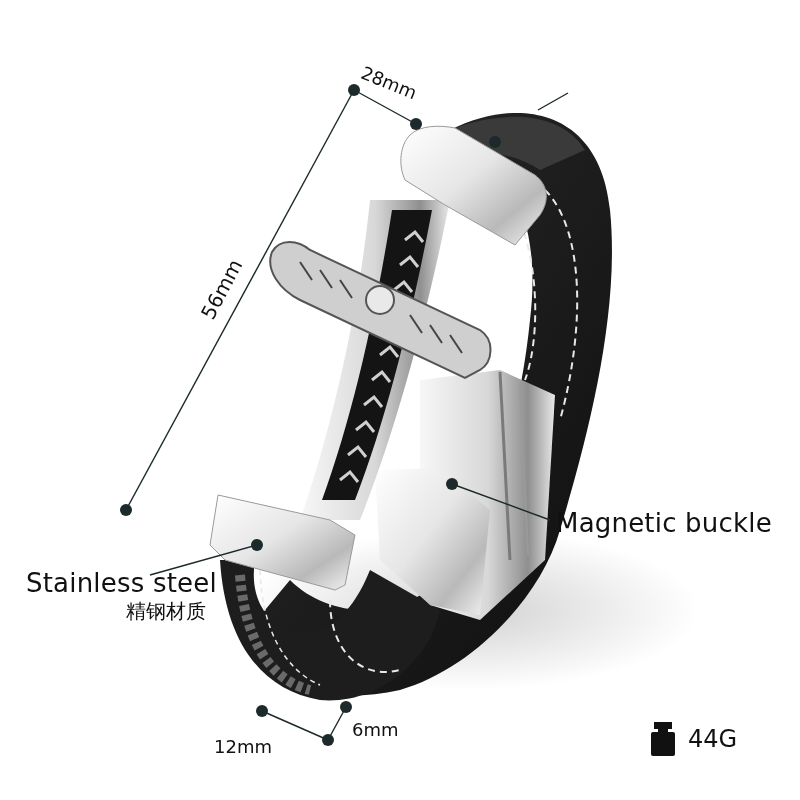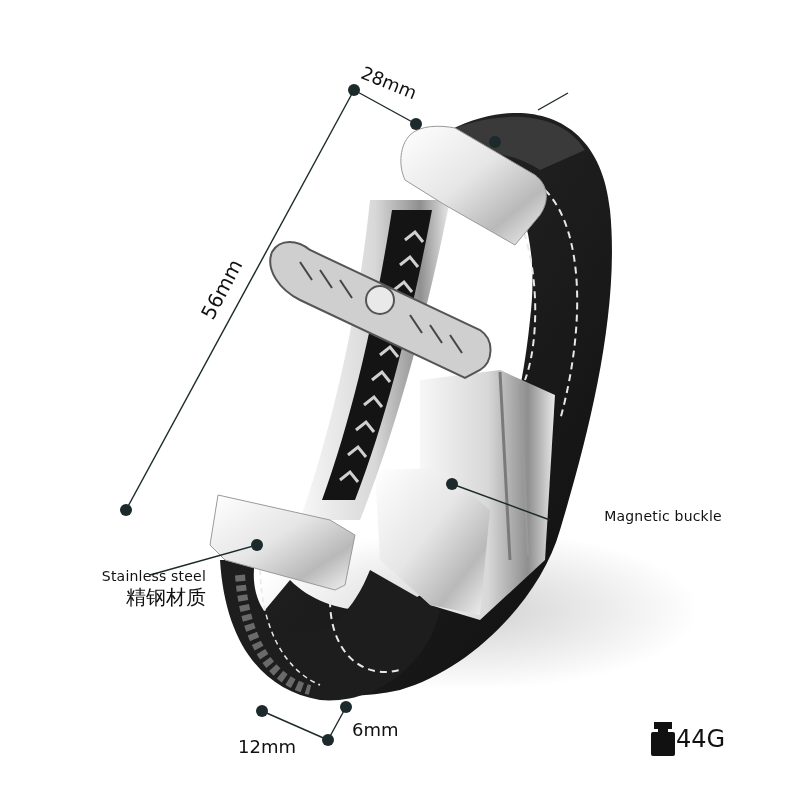--- a/index.html
+++ b/index.html
@@ -1,30 +1,30 @@
 <!DOCTYPE html>
 <html><head>
   <meta charset="utf-8">
   <style>
     html, body { margin: 0; padding: 0; background: #ffffff; }
     body { width: 800px; height: 800px; position: relative; overflow: hidden; font-family: "DejaVu Sans", "Liberation Sans", sans-serif; color: #111; }
     #stage { position: absolute; left: 0; top: 0; width: 800px; height: 800px; }
     .label { position: absolute; white-space: nowrap; color: #111; }
-    .en { font-size: 14px; letter-spacing: 0.2px; }
+    .en { font-size: 26px; letter-spacing: 0.2px; }
     .zh { font-size: 20px; }
     .dim { font-size: 18px; }
     #label-leather { left: 500px; top: 48px; width: 280px; text-align: center; }
     #label-leather .en { font-size: 23px; }
     #label-buckle { left: 556px; top: 508px; width: 214px; text-align: center; }
     #label-steel { left: 26px; top: 568px; width: 180px; text-align: right; }
     #dim-28 { left: 366px; top: 62px; transform: rotate(22deg); transform-origin: left top; }
     #dim-56 { left: 196px; top: 312px; transform: rotate(-62deg); transform-origin: left top; font-size: 20px; }
-    #dim-12 { left: 214px; top: 736px; margin-left: 24px; }
+    #dim-12 { left: 214px; top: 736px; }
     #dim-6 { left: 352px; top: 719px; }
-    #weight { position: absolute; left: 650px; top: 722px; display: flex; align-items: center; }
+    #weight { position: absolute; left: 650px; top: 722px; display: flex; align-items: center; gap: 12px; }
     #weight .val { font-size: 24px; }
   </style>
 </head>
 <body>
 
 <svg id="stage" viewBox="0 0 800 800" xmlns="http://www.w3.org/2000/svg">
   <defs>
     <linearGradient id="steel" x1="0" y1="0" x2="1" y2="1">
       <stop offset="0" stop-color="#ffffff"></stop>
       <stop offset="0.45" stop-color="#e6e6e6"></stop>

